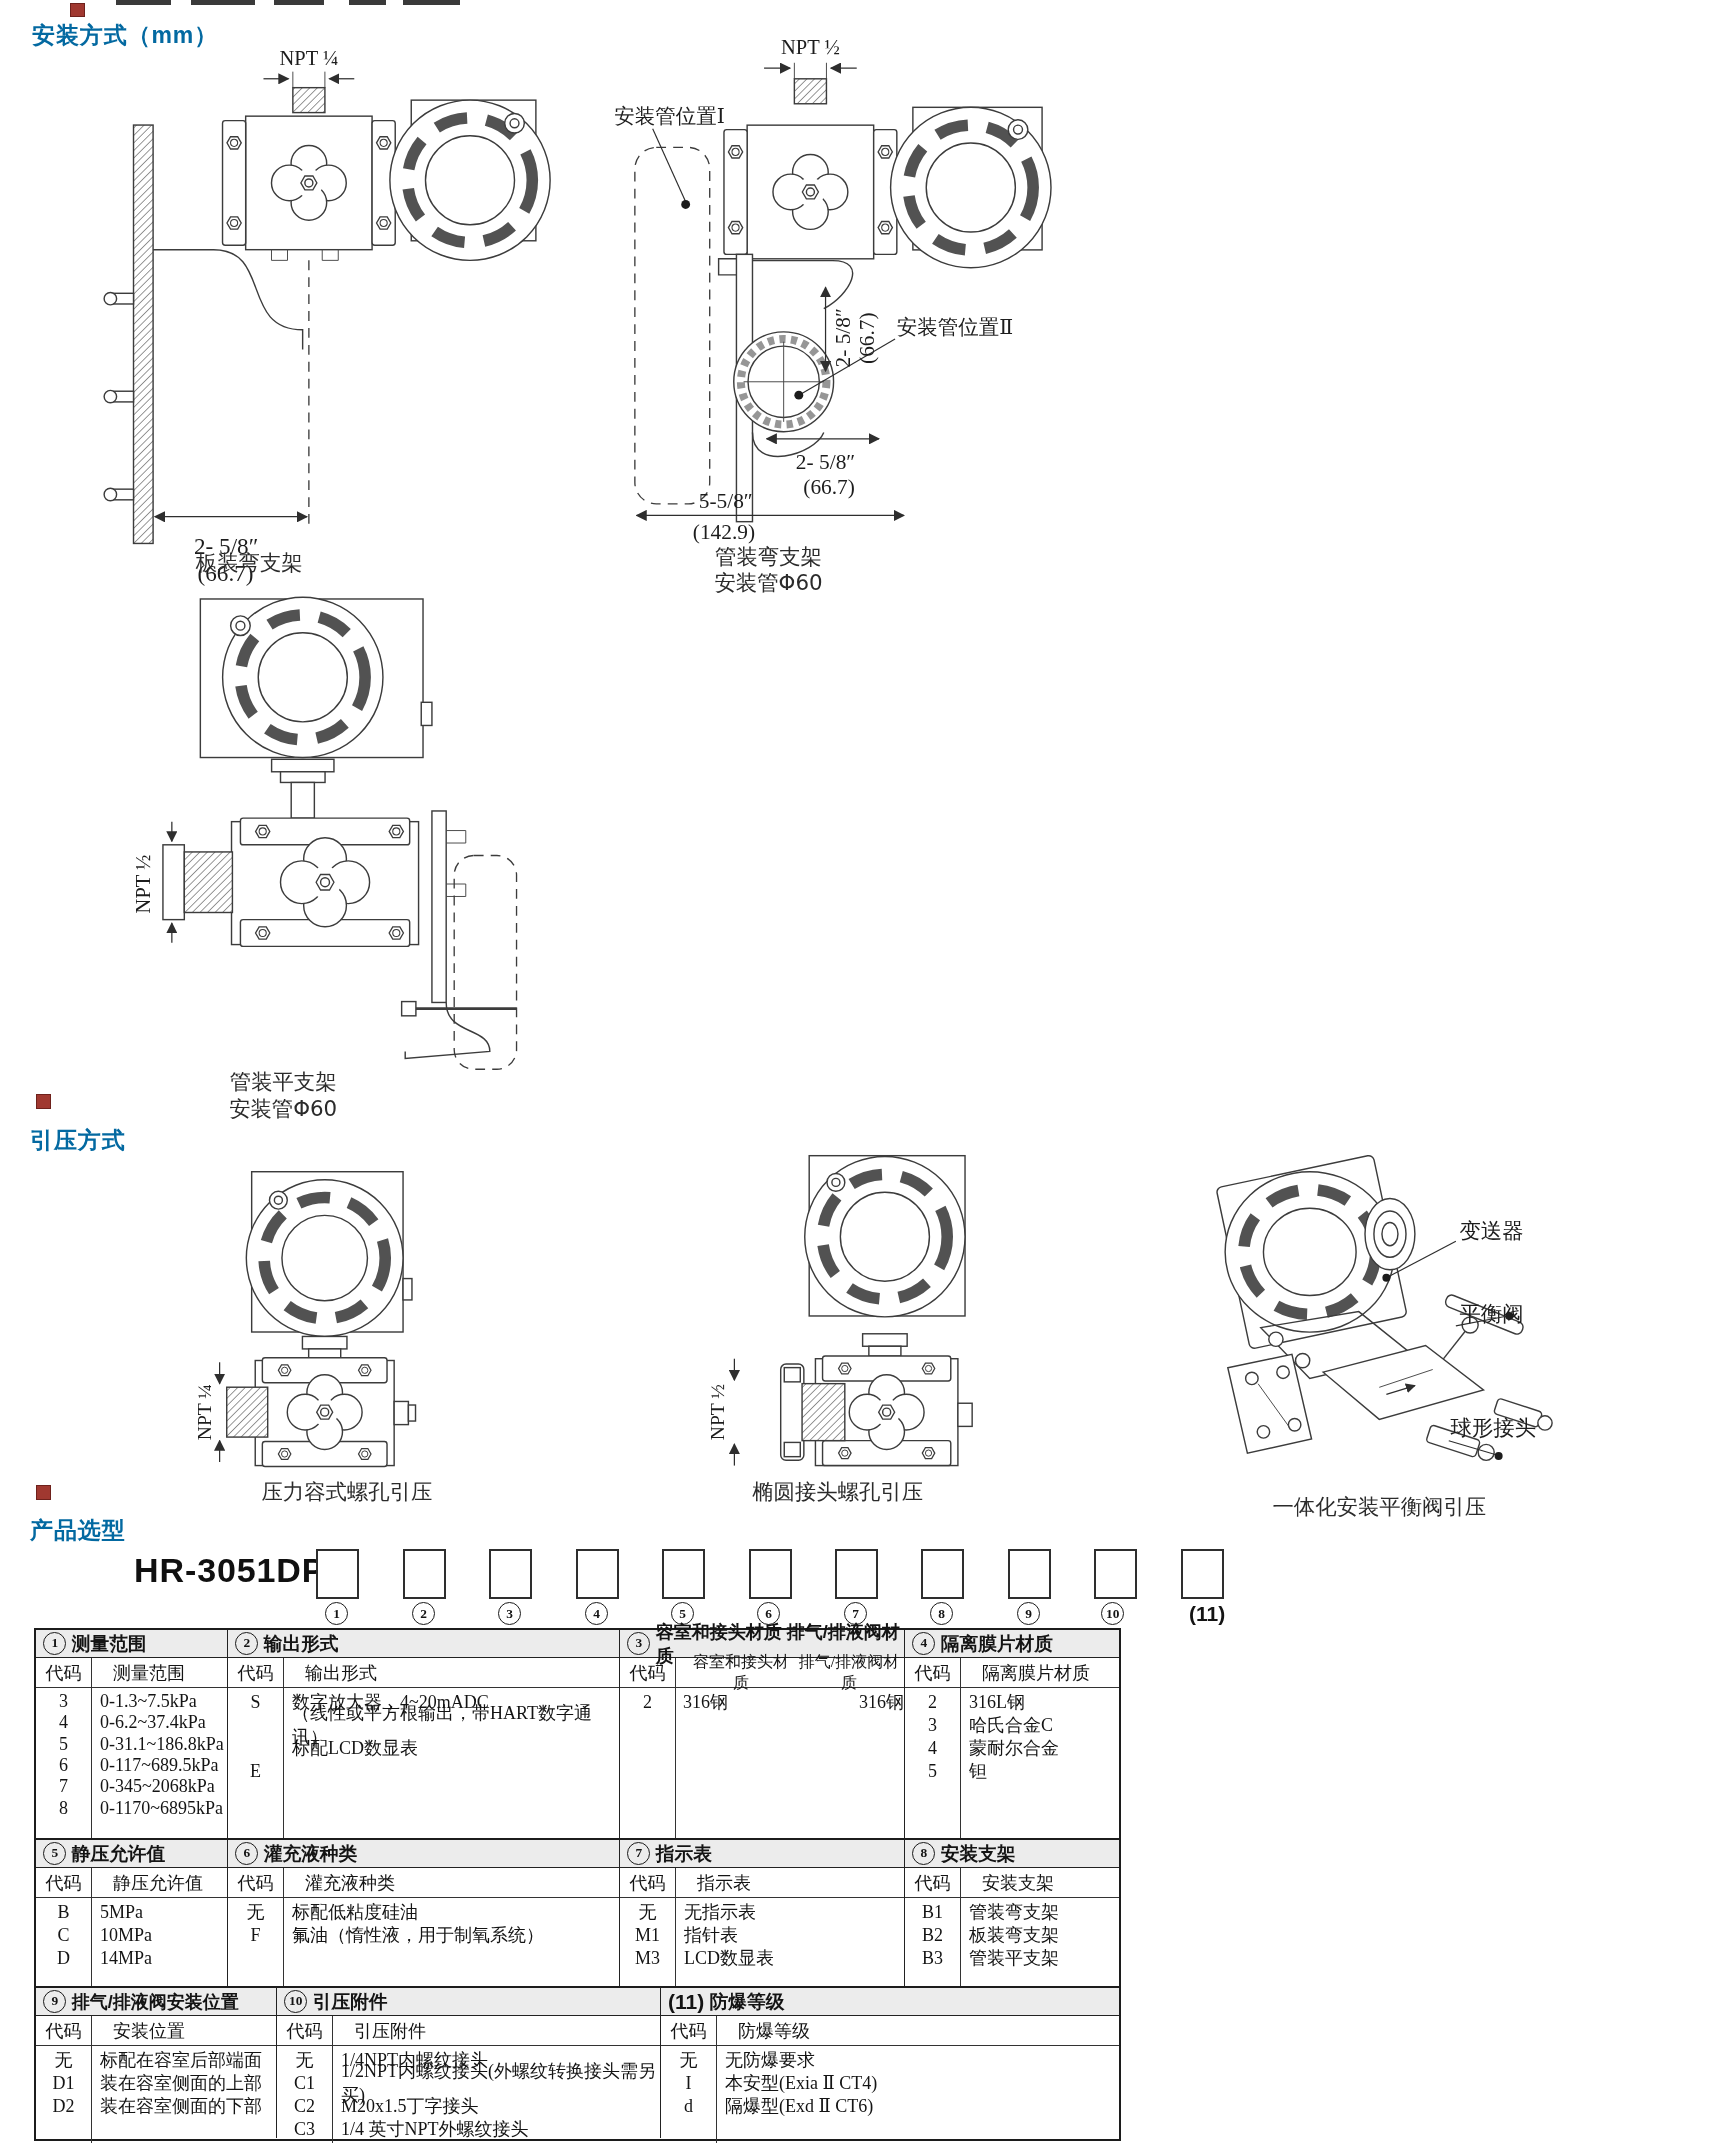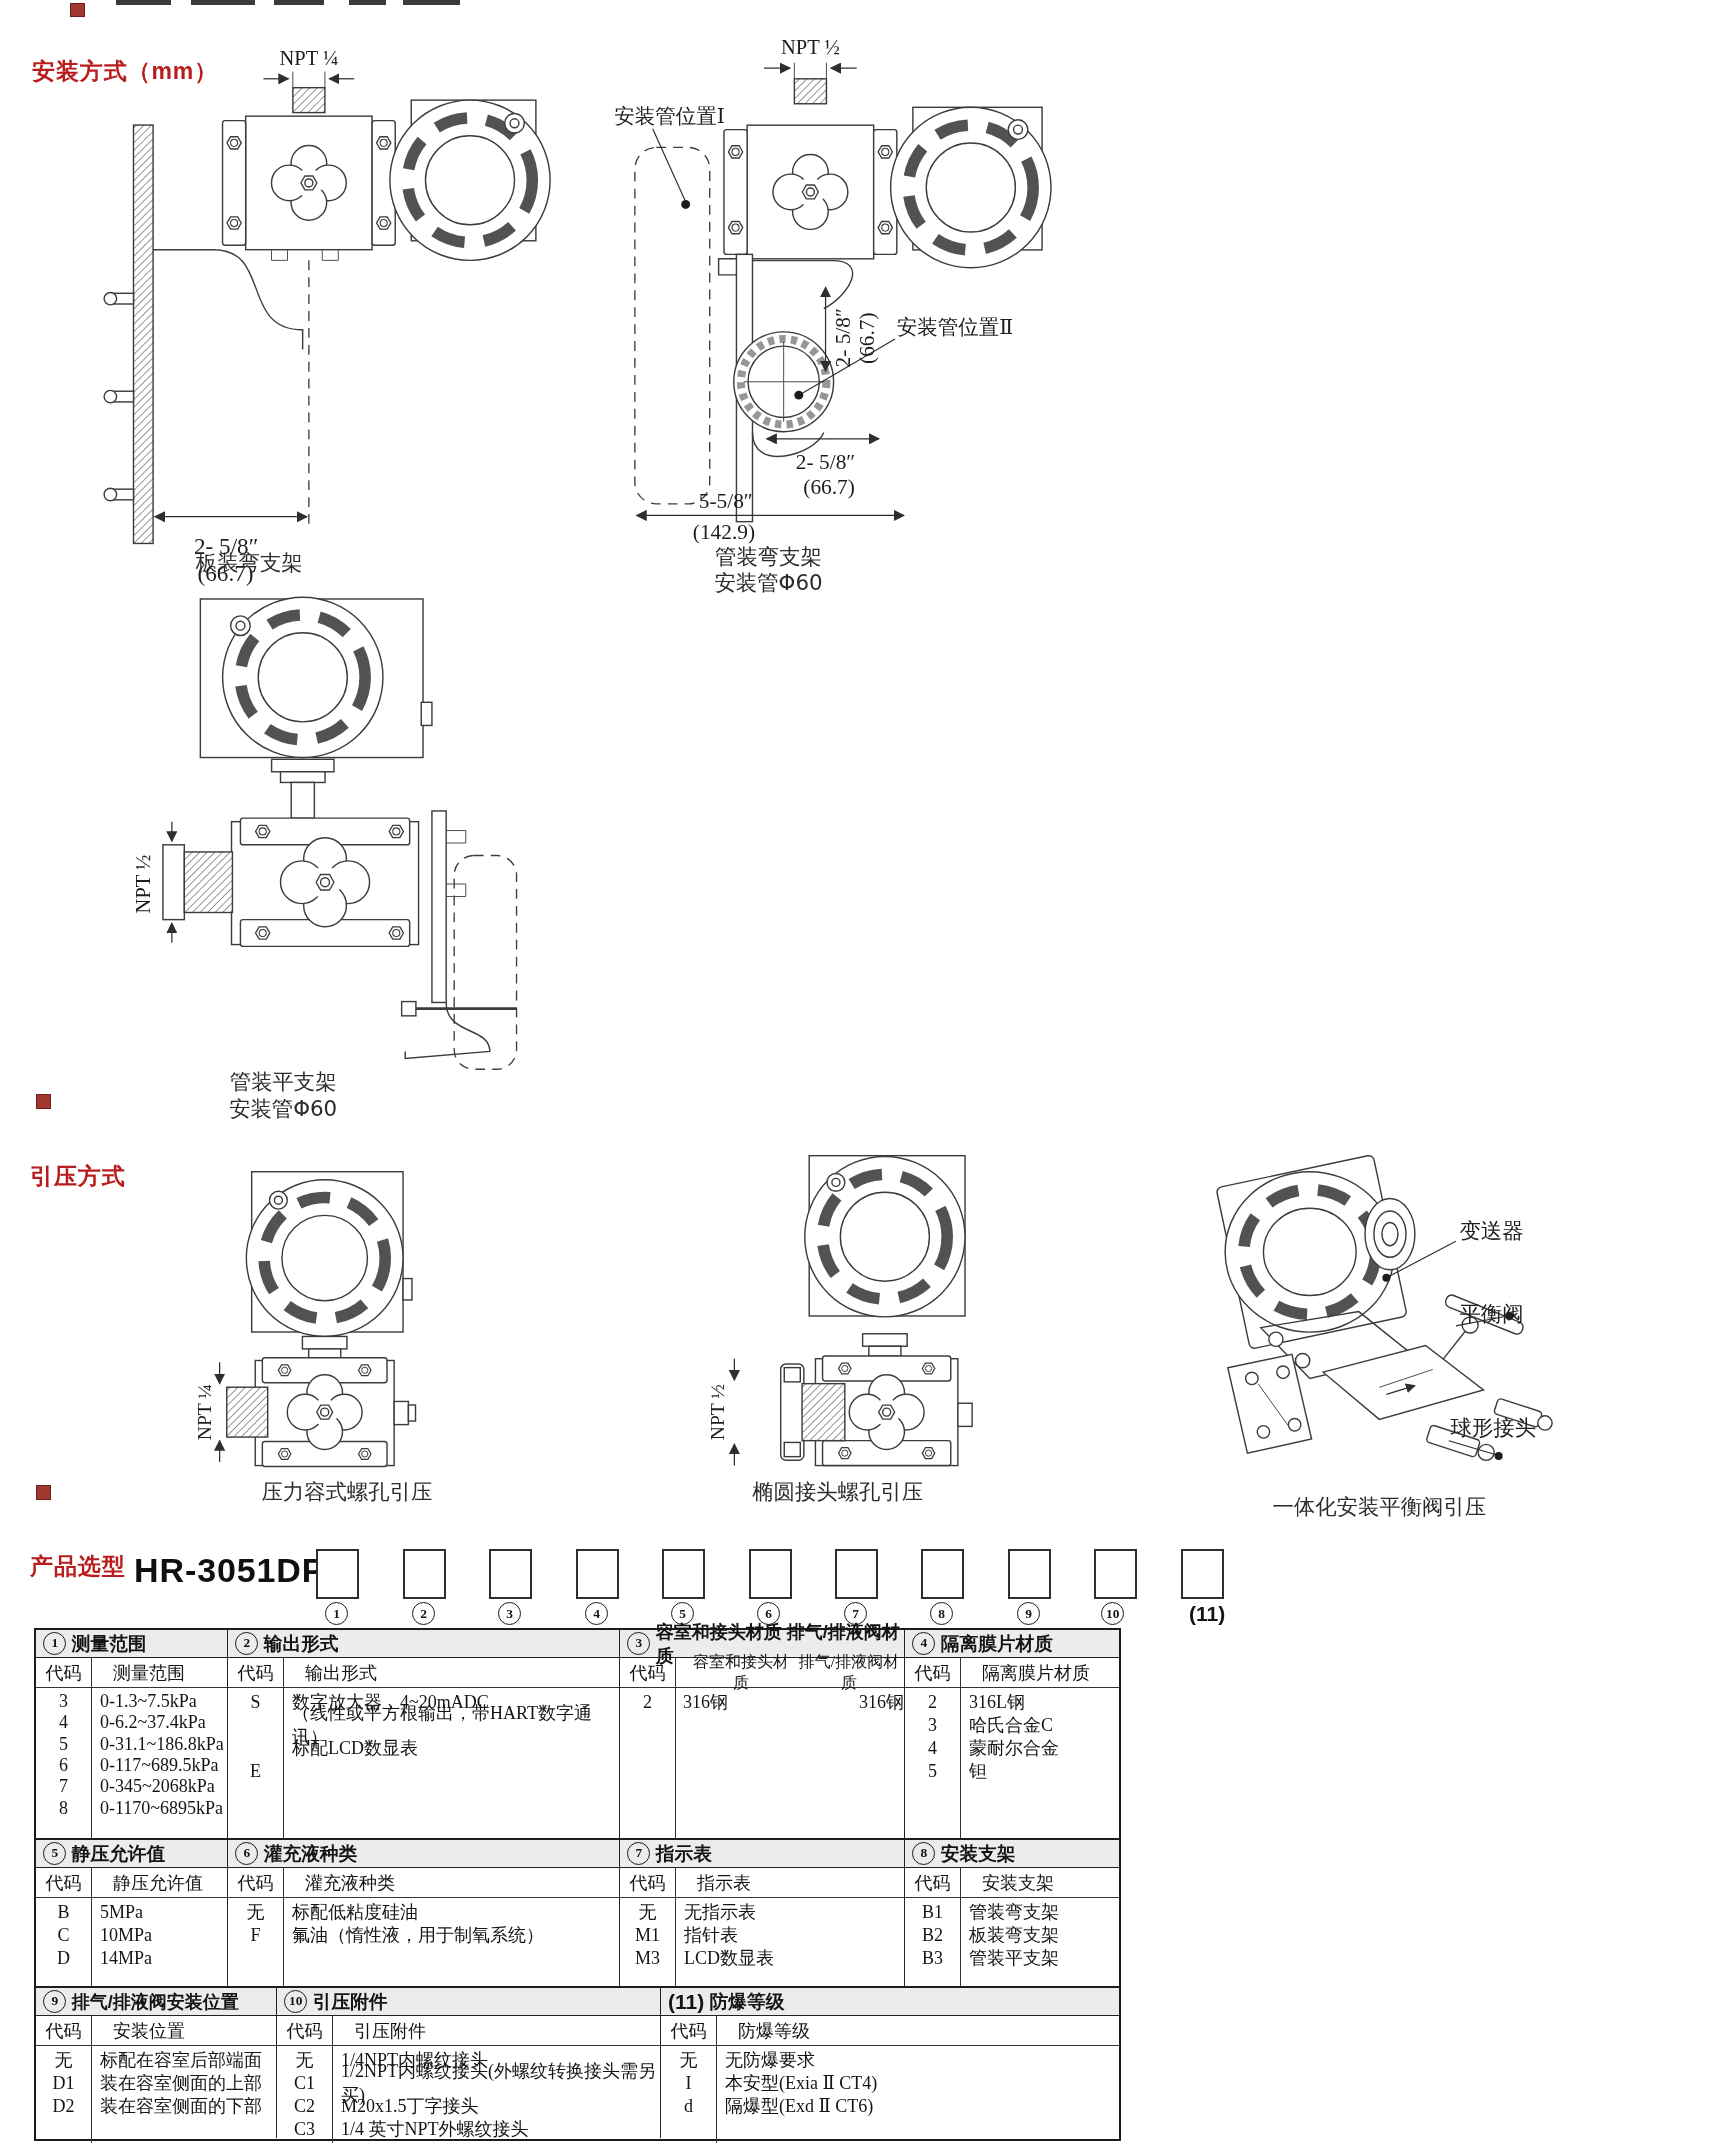--- a/index.html
+++ b/index.html
@@ -1,19 +1,19 @@
 <!DOCTYPE html>
 <html style="font-size:14.3px"><head>
 <meta charset="utf-8">
 <style>
   html,body{margin:0;padding:0;}
   body{width:1711px;height:2151px;position:relative;background:#ffffff;
        font-family:"Liberation Sans","DejaVu Sans",sans-serif;color:#141414;overflow:hidden;}
   .bullet{position:absolute;width:12.5px;height:12.5px;background:#a03830;border:0.9px solid #6e211c;}
-  .sec-title{position:absolute;font-size:23px;font-weight:bold;color:#b91c1c;letter-spacing:0.9px;margin-top:36px;}
+  .sec-title{position:absolute;font-size:23px;font-weight:bold;color:#0369a1;letter-spacing:0.9px;}
   .topcut{position:absolute;top:0;height:4.5px;background:#3a3a3a;}
   
   svg{position:absolute;overflow:visible;}
   .ln{fill:none;stroke:#3c3c3c;stroke-width:1.6;}
   .lnw{fill:#ffffff;stroke:#3c3c3c;stroke-width:1.6;}
   .thin{fill:none;stroke:#4a4a4a;stroke-width:1.1;}
   .dash{fill:none;stroke:#3c3c3c;stroke-width:1.5;stroke-dasharray:11 8;}
   .ring{fill:none;stroke:#3f3f3f;stroke-width:13;stroke-dasharray:36 22;opacity:.9;}
   .dim{fill:none;stroke:#2e2e2e;stroke-width:1.4;}
   .dtxt{font-family:"Liberation Serif","DejaVu Serif",serif;fill:#1d1d1d;}

